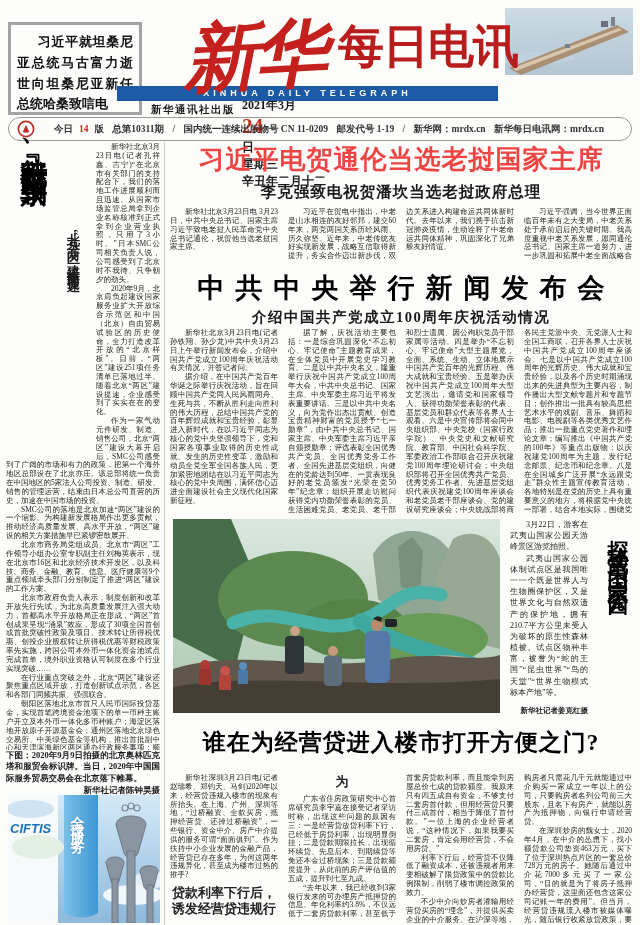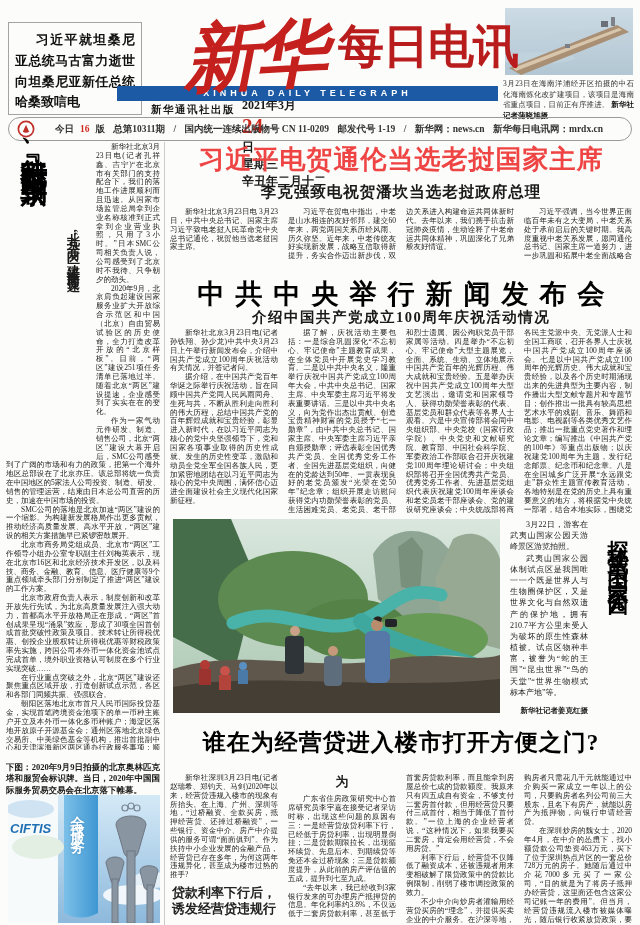--- a/index.html
+++ b/index.html
@@ -7,21 +7,21 @@
   .page {
     position:relative; width:640px; height:925px; margin:0 auto;
     background:#fcfcfa; overflow:hidden; color:#1a1a1a;
     font-family:"Liberation Serif","DejaVu Serif",serif;
   }
   .abs { position:absolute; }
 
   
   .topleft-box {
     left:8px; top:22px; width:134px; height:93px;
-    border:1px solid #a3a3a3; padding:7px 6px;
+    border:3px solid #a3a3a3; padding:7px 6px;
     font-size:13px; font-weight:bold; line-height:1.6;
     text-indent:1.6em; text-align:justify; color:#111;
   }
   .calligraphy {
     left:160px; top:6px; width:186px; height:100px; z-index:3;
     font-size:74px; font-weight:bold; font-style:italic;
     color:#c4201d; letter-spacing:-4px; transform:rotate(-3deg);
     line-height:100px; text-align:center;
   }
   .daily-title {
@@ -74,38 +74,38 @@
     position:absolute; left:6px; top:2px; height:322px;
     writing-mode:vertical-rl; font-size:27px; font-weight:bold;
     letter-spacing:-2px; line-height:44px; color:#000;
   }
   .la-subtitle {
     position:absolute; left:58px; top:80px; height:240px;
     writing-mode:vertical-rl; font-size:13px; font-weight:bold; letter-spacing:3px;
   }
   .la-body { height:607px; }
   .la-caption {
-    margin-top:12px; font-size:8.5px; font-weight:600;
+    margin-top:0; font-size:8.5px; font-weight:600;
     line-height:1.35; text-align:justify;
   }
   .la-caption .pfx { font-weight:bold; }
   .la-credit { text-align:right; font-weight:bold; font-size:8.5px; margin-top:1px; }
   .ciftis-photo { position:absolute; left:2px; top:652px; width:152px; height:128px; overflow:hidden; background:#bcd7ee; }
   .banner-vtext {
     position:absolute; left:60px; top:10px; height:110px;
     writing-mode:vertical-rl; color:#fff; font-size:14px; font-weight:bold;
     letter-spacing:8px; text-shadow:0 0 2px rgba(40,110,170,.6);
   }
 
   
   .main { left:170px; top:142px; width:462px; height:783px; }
   .a1-head { position:absolute; top:0; width:100%; text-align:center; font-size:26px; font-weight:bold; letter-spacing:1px; color:#ef4444; white-space:nowrap; }
   .a1-sub  { position:absolute; top:40px; width:100%; text-align:center; font-size:15.5px; font-weight:600; letter-spacing:1px; }
   .a1-body { position:absolute; top:66px; width:100%; height:58px; column-count:4; column-gap:10px; column-fill:auto; }
-  .a2-head { position:absolute; top:128px; width:100%; text-align:center; font-size:27px; font-weight:bold; letter-spacing:11px; padding-left:11px; color:#000; white-space:nowrap;margin-top:6px; }
+  .a2-head { position:absolute; top:128px; width:100%; text-align:center; font-size:27px; font-weight:bold; letter-spacing:11px; padding-left:11px; color:#000; white-space:nowrap; }
   .a2-sub  { position:absolute; top:166px; width:100%; text-align:center; font-size:14.5px; font-weight:600; letter-spacing:1.5px; }
   .a2-body { position:absolute; top:187px; width:100%; height:186px; column-count:4; column-gap:10px; column-fill:auto; }
   .wu-photo { position:absolute; left:3px; top:377px; width:327px; height:194px; overflow:hidden; background:#b9cfc0; }
   .wu-side { position:absolute; left:340px; top:377px; width:122px; height:197px; }
   .wu-caption { width:78px; font-size:8px; line-height:1.4; text-align:justify; color:#222; height:178px; overflow:hidden; }
   .wu-caption p { text-indent:2em; }
   .wu-vtitle {
     position:absolute; right:0; top:4px; height:186px;
     writing-mode:vertical-rl; font-size:21px; font-weight:bold; letter-spacing:7px; color:#000;
   }
@@ -148,38 +148,34 @@
       <rect width="128" height="67" fill="url(#seag)"></rect>
       <ellipse cx="30" cy="50" rx="40" ry="6" fill="#c3d4de" opacity="0.7"></ellipse>
       <ellipse cx="90" cy="30" rx="45" ry="8" fill="#bfd0da" opacity="0.6"></ellipse>
       <polygon points="4,60 112,17 124,24 16,67" fill="#a98f74"></polygon>
       <polygon points="8,60 114,20 117,22 11,63" fill="#d8c6ac"></polygon>
       <rect x="96" y="13" width="7" height="6" fill="#6b6f77"></rect>
       <rect x="106" y="9" width="4" height="9" fill="#7d8189"></rect>
       <rect x="60" y="36" width="5" height="4" fill="#7a7e86"></rect>
     </svg>
   </div>
-  <div class="abs tr-caption">
-    <span>3月23日在海南洋浦经开区拍摄的中石化海南炼化改扩建项目，该项目是海南省重点项目，目前正有序推进。</span>
-    <span class="credit">新华社记者蒲晓旭摄</span>
-  </div>
 
   <div class="abs info-bar">
     <svg width="18" height="18" viewBox="0 0 17 17">
       <circle cx="8.5" cy="8.5" r="7.2" fill="#fff" stroke="#c0302a" stroke-width="1.6"></circle>
       <path d="M5.5 11 L8.5 4.5 L11.5 11 C10 12.3 7 12.3 5.5 11 Z" fill="#c0302a"></path>
     </svg>
     <div class="info-center">
-      <span>今日</span><span class="red">16</span><span>版</span>
+      <span>今日</span><span class="red">14</span><span>版</span>
       <span>总第10311期</span>
       <span>/</span>
       <span>国内统一连续出版物号 CN 11-0209</span>
       <span>邮发代号 1-19</span>
       <span>/</span>
-      <span>新华网：news.cn</span>
+      <span>新华网：mrdx.cn</span>
       <span>新华每日电讯网：mrdx.cn</span>
     </div>
   </div>
 
   <div class="abs v-divider"></div>
 
   <div class="abs left-col">
     <div class="la-title">『时不我待、只争朝夕』</div>
     <div class="la-subtitle">北京“两区”建设全面提速</div>
     <div class="la-body body-text">

